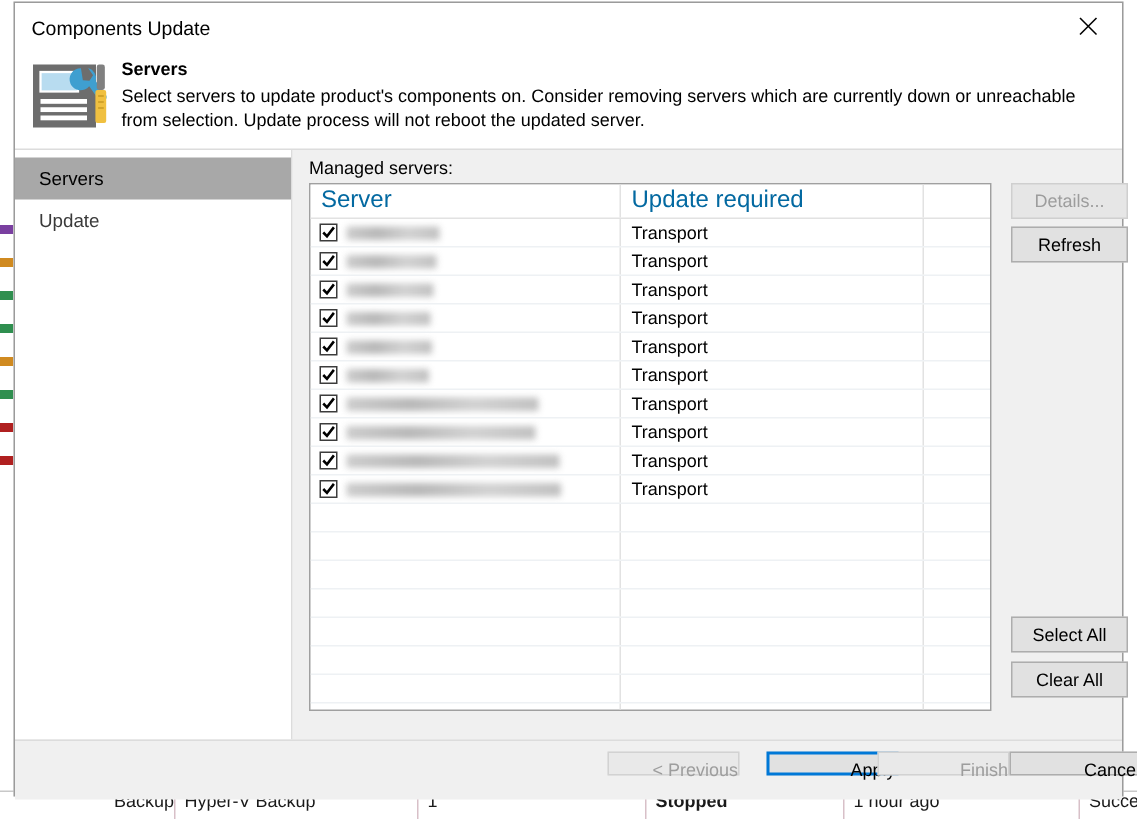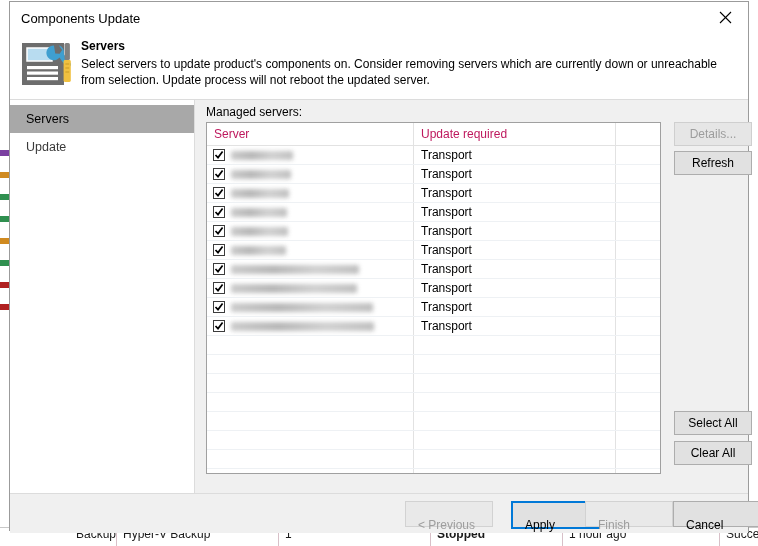--- a/index.html
+++ b/index.html
@@ -191,22 +191,22 @@
     overflow: hidden;
   }
   #grid-head {
     display: flex;
     height: 23px;
     background: #ffffff;
     border-bottom: 1px solid #e2e2e2;
     box-sizing: border-box;
   }
   .hcell {
-    font-size: 12px;
-    color: #be185d;
+    font-size: 16px;
+    color: #0369a1;
     padding-left: 7px;
     line-height: 22px;
     box-sizing: border-box;
     white-space: nowrap;
     overflow: hidden;
     cursor: pointer;
   }
   .col-server { width: 207px; border-right: 1px solid #e2e2e2; }
   .col-update { width: 202px; border-right: 1px solid #e2e2e2; }
   .col-extra  { width: 44px; }
@@ -288,23 +288,23 @@
     top: 7px;
     width: 88px;
     height: 16px;
     font-family: "Liberation Sans", sans-serif;
     font-size: 12px;
     color: #000000;
     background: #e1e1e1;
     border: 1px solid #adadad;
     box-sizing: border-box;
     cursor: pointer;
-    text-align: left;
+    text-align: right;
     line-height: 23px;
-    padding: 12px;
+    padding: 0;
   }
   .fbtn.disabled {
     color: #9d9d9d;
     background: #e9e9e9;
     border-color: #d2d2d2;
     cursor: default;
   }
   .fbtn.focused {
     border: 2px solid #0078d7;
     background: #e1e1e1;

